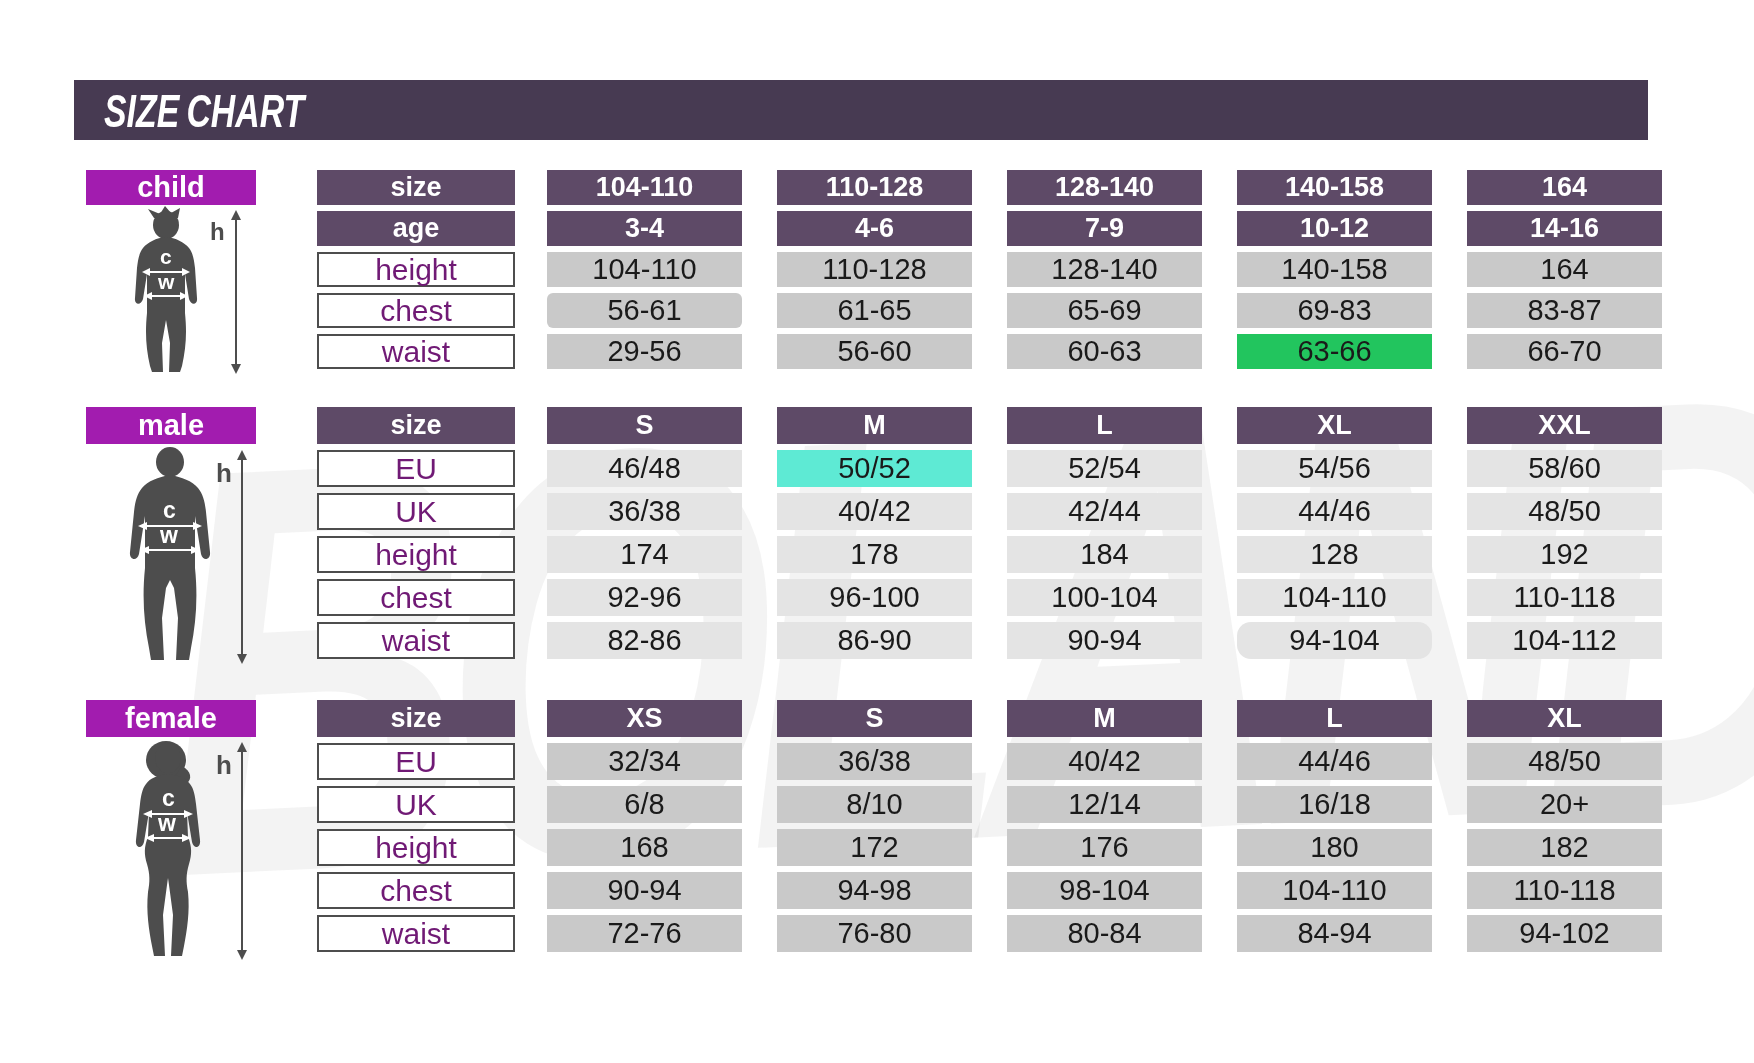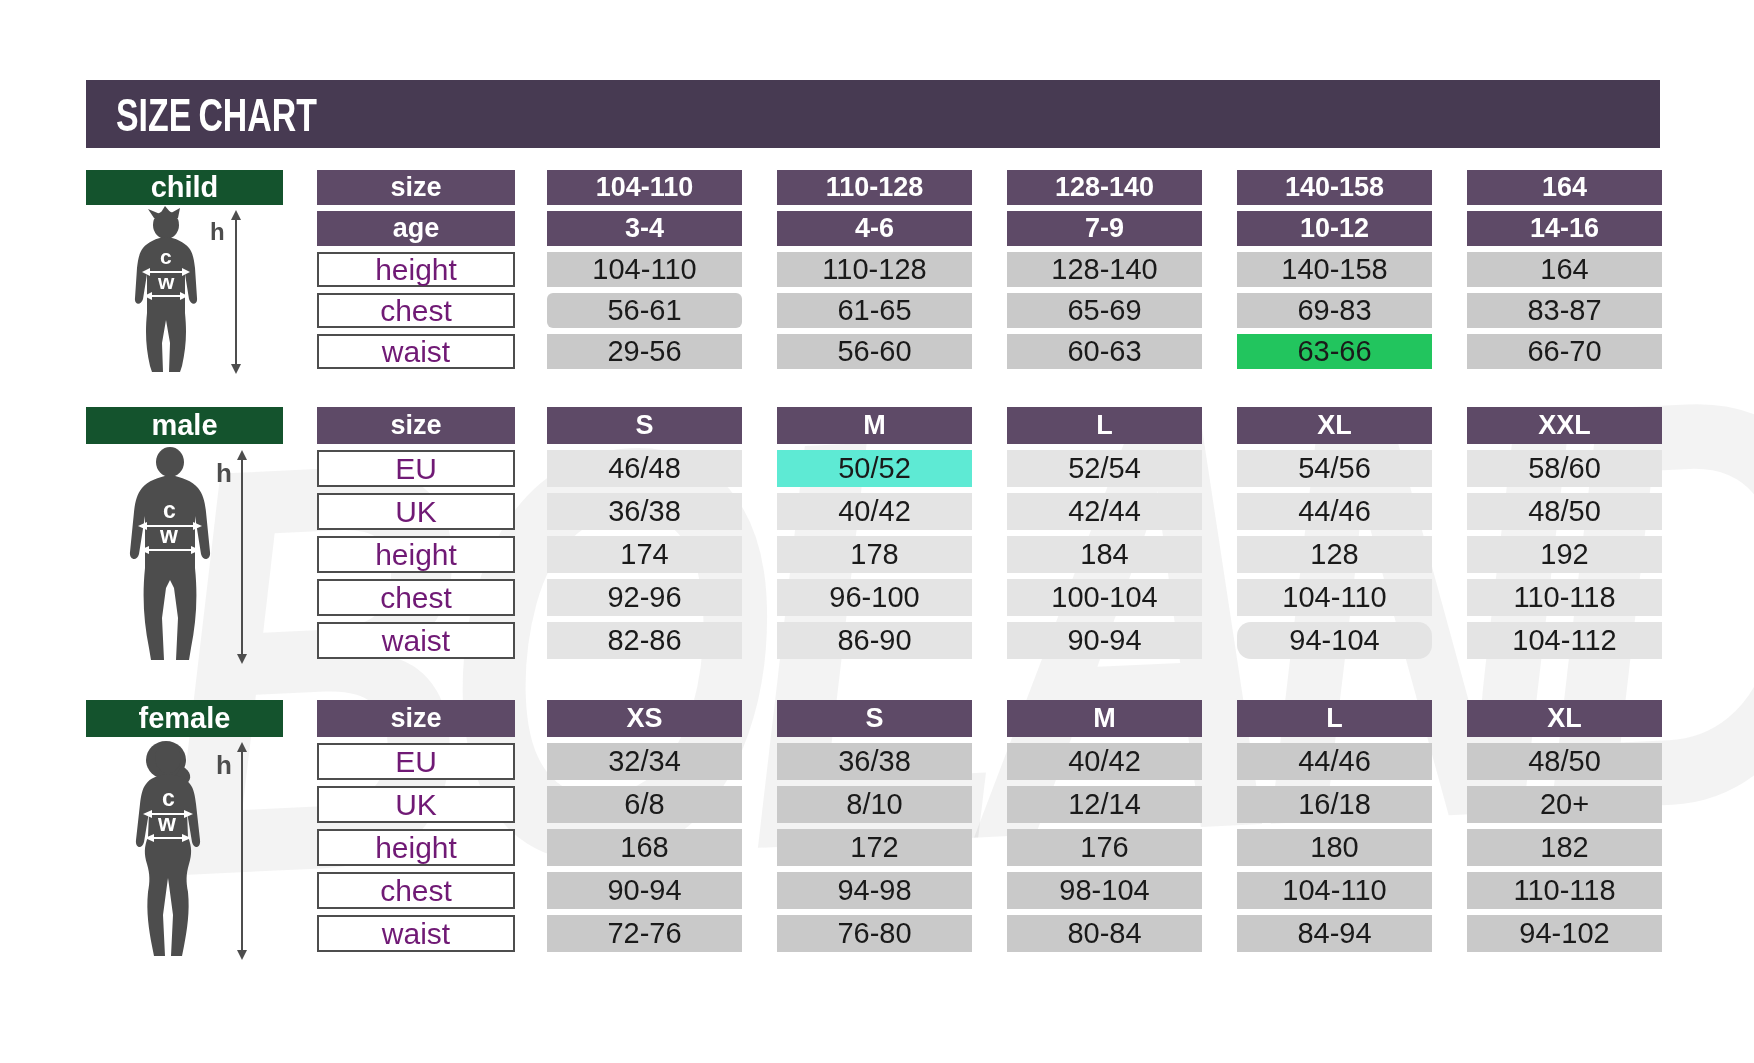--- a/index.html
+++ b/index.html
@@ -2,40 +2,40 @@
 <html><head>
 <meta charset="utf-8">
 <style>
   html,body{margin:0;padding:0;background:#ffffff;}
   #stage{
     position:relative;width:1754px;height:1063px;background:#ffffff;overflow:hidden;
     font-family:"Liberation Sans", sans-serif;
   }
   
   .title-bar{
-    position:absolute;left:86px;top:80px;width:1574px;height:68px;
-    background:#473a52;display:flex;align-items:center;z-index:2;
+    position:absolute;left:74px;top:80px;width:1574px;height:60px;
+    background:#473a52;display:flex;align-items:center;z-index:2;font-style:italic;
   }
   .title-text{
     color:#ffffff;font-weight:bold;font-size:47px;letter-spacing:0px;
     transform:scaleX(0.72);transform-origin:left center;margin-left:30px;white-space:nowrap;
   }
   .title-text .w2{margin-left:10px;}
   
   .watermark{
     position:absolute;left:150px;top:270px;width:1500px;height:720px;z-index:1;
     font-size:430px;font-weight:bold;font-style:italic;
     color:rgba(77,77,77,0.065);letter-spacing:-30px;white-space:nowrap;
     transform:scaleY(1.35) rotate(-2deg);transform-origin:left top;line-height:600px;
     pointer-events:none;user-select:none;
   }
   
   .section{position:absolute;left:0;top:0;width:100%;height:100%;z-index:2;pointer-events:none;}
   .side-bar{
-    position:absolute;left:86px;width:197px;background:#14532d;color:#fff;
+    position:absolute;left:86px;width:170px;background:#a21caf;color:#fff;
     display:flex;align-items:center;justify-content:center;
     font-weight:bold;font-size:29px;
   }
   .rows{position:absolute;left:317px;width:1345px;}
   .row{display:flex;}
   .cell{
     box-sizing:border-box;display:flex;align-items:center;justify-content:center;
     flex:0 0 auto;
   }
   .cell.label{width:198px;margin-right:32px;}

